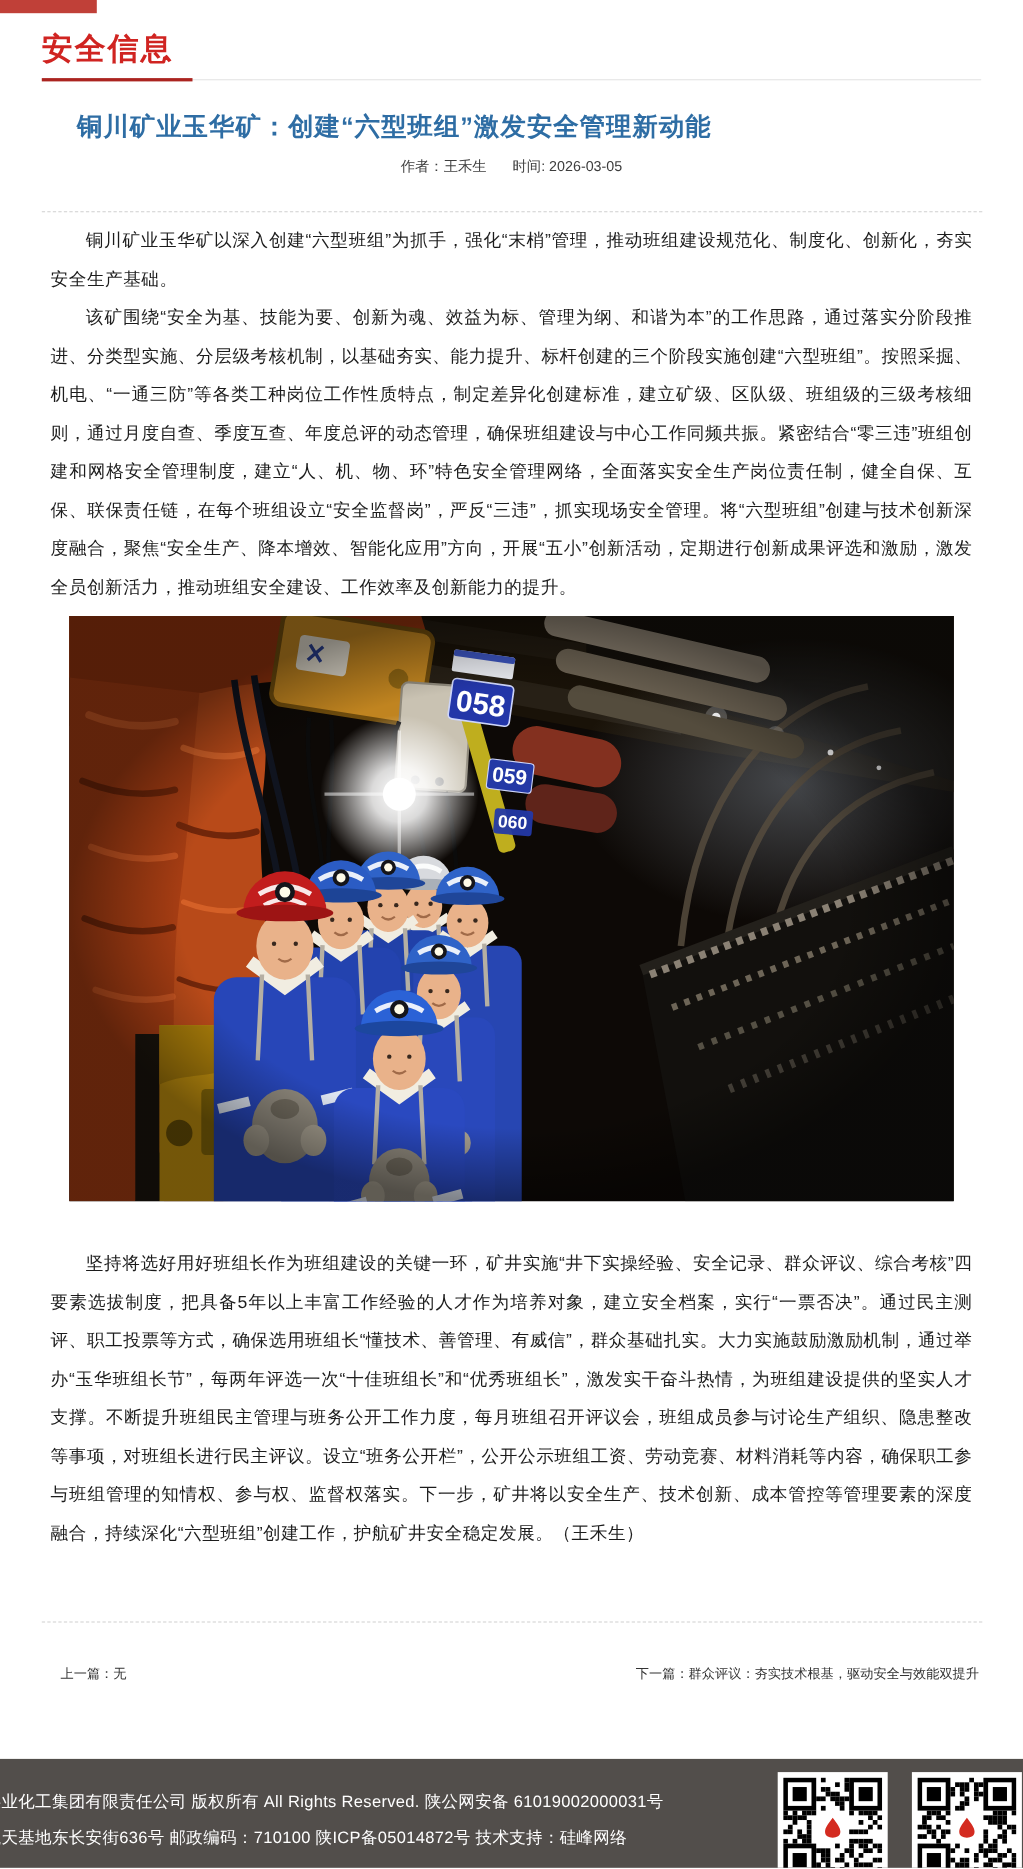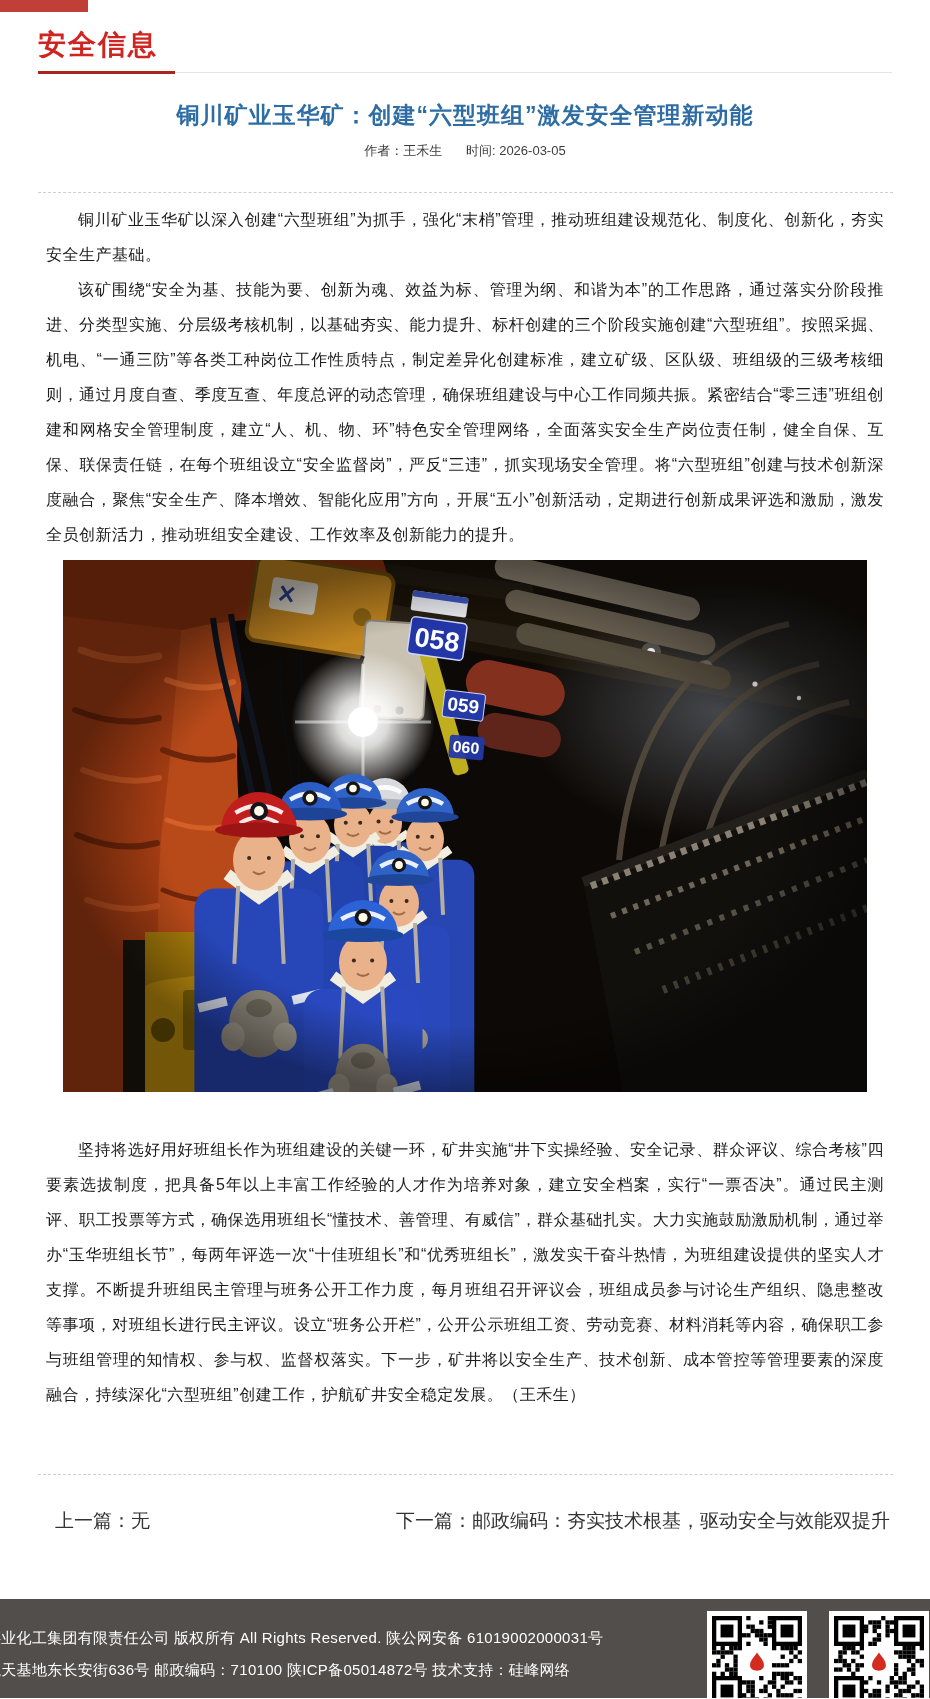--- a/index.html
+++ b/index.html
@@ -5,31 +5,31 @@
   html,body{margin:0;padding:0;}
   body{
     width:930px;height:1699px;overflow:hidden;background:#fff;position:relative;
     font-family:"Liberation Sans","DejaVu Sans",sans-serif;
   }
   .top-tab{position:absolute;left:0;top:0;width:88px;height:12px;background:#c04038;}
   .section-header{padding:0 38px;}
   .section-title{color:#d02421;font-size:28px;font-weight:600;letter-spacing:2px;margin:30px 0 12px 0;line-height:30px;}
   .rule-gray{border-top:1px solid #e4e4e4;}
   .rule-red{width:137px;height:3px;background:#ab2420;margin-top:-2px;}
-  .article-title{text-align:center;color:#2e6da4;font-size:23px;font-weight:700;letter-spacing:1px;margin:26px 70px 0;line-height:30px;}
+  .article-title{color:#2e6da4;font-size:23px;font-weight:700;letter-spacing:1px;margin:26px 70px 0;line-height:30px;}
   .article-meta{text-align:center;font-size:13px;color:#3d3d3d;margin-top:12px;line-height:18px;}
   .article-meta .meta-time{margin-left:20px;}
   .sep{border-top:1px dashed #cfcfcf;margin-left:38px;margin-right:37px;height:0;}
   .sep-top{margin-top:32px;}
   .sep-bottom{margin-top:62px;}
   .content{padding:0 46px;margin-top:9px;}
   .content p{font-size:16px;line-height:35px;color:#1c1c1c;text-align:justify;text-indent:2em;margin:0;letter-spacing:0.5px;}
   figure.photo-wrap{width:804px;margin:8px auto 40px auto;padding:0;}
   .mine-photo{display:block;width:804px;height:532px;background:#0d0906;}
-  .pagination{display:flex;justify-content:space-between;margin:36px 40px 0 55px;font-size:19px;color:#333;line-height:20px;}
+  .pagination{display:flex;justify-content:space-between;margin:36px 40px 0 55px;font-size:12px;color:#333;line-height:20px;}
   .pagination .next-link{color:#333;text-decoration:none;cursor:pointer;}
   footer{margin-top:68px;background:#524e4b;height:99px;position:relative;overflow:hidden;color:#fff;}
   .footer-line{position:absolute;left:-14px;white-space:nowrap;font-size:15px;letter-spacing:0.3px;}
   .footer-line.l1{top:30px;}
   .footer-line.l2{top:62px;}
   .qr{position:absolute;top:12px;width:100px;height:100px;background:#fff;padding:5px;box-sizing:border-box;}
   .qr.qr1{left:707px;}
   .qr.qr2{left:829px;}
 </style>
 </head>
@@ -303,21 +303,21 @@
   <p>坚持将选好用好班组长作为班组建设的关键一环，矿井实施“井下实操经验、安全记录、群众评议、综合考核”四要素选拔制度，把具备5年以上丰富工作经验的人才作为培养对象，建立安全档案，实行“一票否决”。通过民主测评、职工投票等方式，确保选用班组长“懂技术、善管理、有威信”，群众基础扎实。大力实施鼓励激励机制，通过举办“玉华班组长节”，每两年评选一次“十佳班组长”和“优秀班组长”，激发实干奋斗热情，为班组建设提供的坚实人才支撑。不断提升班组民主管理与班务公开工作力度，每月班组召开评议会，班组成员参与讨论生产组织、隐患整改等事项，对班组长进行民主评议。设立“班务公开栏”，公开公示班组工资、劳动竞赛、材料消耗等内容，确保职工参与班组管理的知情权、参与权、监督权落实。下一步，矿井将以安全生产、技术创新、成本管控等管理要素的深度融合，持续深化“六型班组”创建工作，护航矿井安全稳定发展。（王禾生）</p>
 </div>
 
 <div class="sep sep-bottom"></div>
 
 <div class="pagination">
   <div>
     <span>上一篇：</span><span>无</span>
   </div>
   <div>
-    <span>下一篇：</span><a class="next-link">邮政编码：夯实技术根基，驱动安全与效能双提升</a>
+    <span>下一篇：</span><a class="next-link">群众评议：夯实技术根基，驱动安全与效能双提升</a>
   </div>
 </div>
 
 <footer>
   <div class="footer-line l1">煤业化工集团有限责任公司 版权所有 All Rights Reserved. 陕公网安备 61019002000031号</div>
   <div class="footer-line l2">航天基地东长安街636号 邮政编码：710100 陕ICP备05014872号 技术支持：硅峰网络</div>
   <div class="qr qr1">
       <div class="qr-pattern" style="width:100%;height:100%;"><svg viewBox="0 0 84 84" width="100%" height="100%">
           <g fill="#000">
             <rect x="32" y="0" width="4" height="4"></rect>

